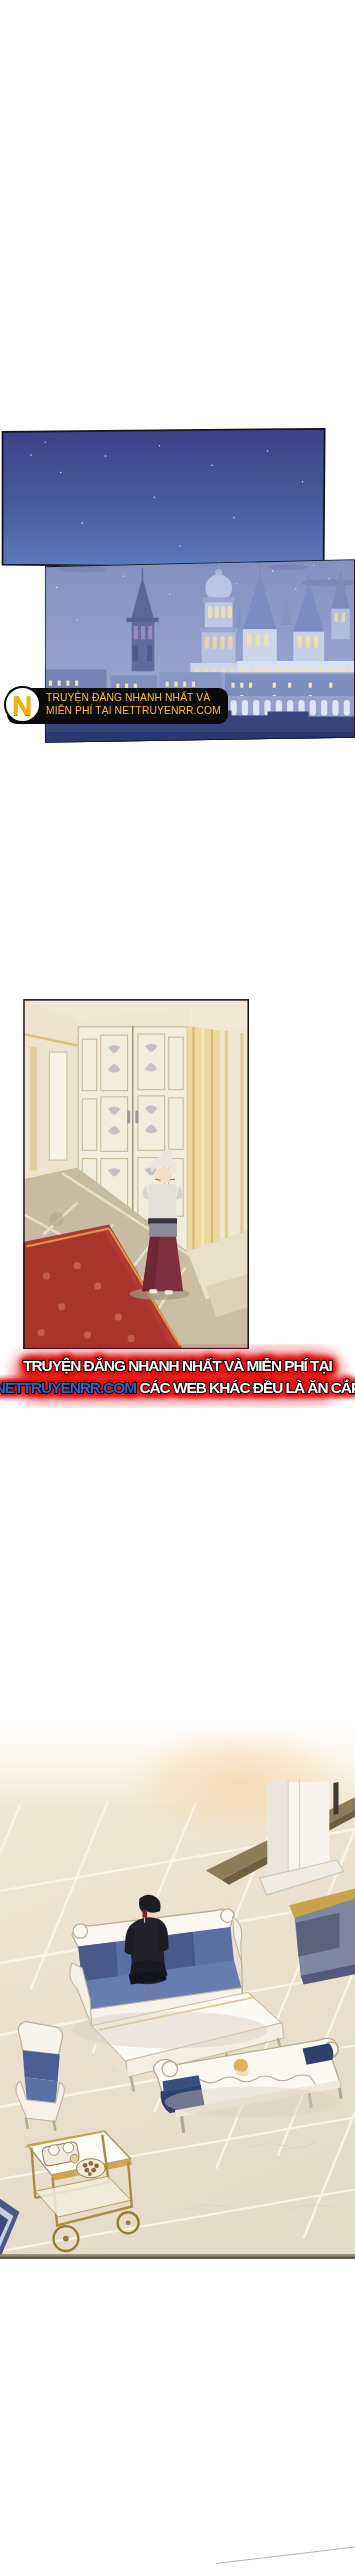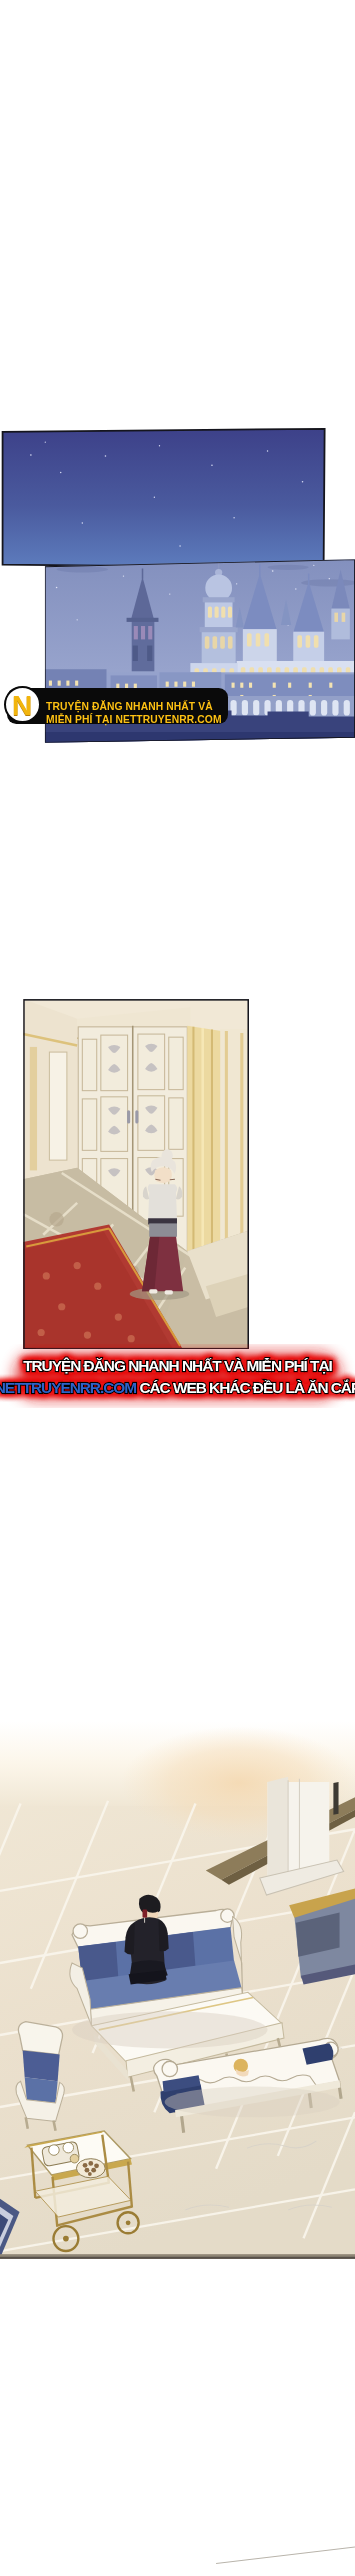--- a/index.html
+++ b/index.html
@@ -4,21 +4,21 @@
 <style>
   html,body{margin:0;padding:0;background:#fff;}
   body{width:355px;height:4122px;position:relative;overflow:hidden;
        font-family:"Liberation Sans",sans-serif;}
   .abs{position:absolute;}
   svg{display:block;}
   .banner{position:absolute;width:231px;height:40px;}
   .banner .bar{position:absolute;left:6.7px;top:2.1px;width:221px;height:36px;background:#0a0a0a;border-radius:9.3px;}
   .banner .logo{position:absolute;left:3.6px;top:0;width:37px;height:37px;background:#fff;border:2.6px solid #0a0a0a;border-radius:50%;box-sizing:border-box;}
   .banner .nn{position:absolute;left:3.6px;top:3.6px;width:37px;text-align:center;font-weight:bold;font-size:28px;color:#f2b50d;font-family:"Liberation Sans",sans-serif;text-shadow:0 1px 0 #b67d08;}
-  .banner .txt{position:absolute;left:46px;top:5.2px;color:#fdc113;font-weight:bold;font-size:10.3px;line-height:13px;letter-spacing:0.1px;white-space:nowrap;margin-top:9px;}
+  .banner .txt{position:absolute;left:46px;top:5.2px;color:#fdc113;font-weight:normal;font-size:10.3px;line-height:13px;letter-spacing:0.1px;white-space:nowrap;}
 </style>
 </head>
 <body>
 
 <svg class="abs" style="left:0;top:425px;" width="355" height="147" viewBox="0 0 690 285">
   <defs>
     <linearGradient id="skyg1" x1="0" y1="0" x2="0" y2="1">
       <stop offset="0" stop-color="#3d4189"></stop>
       <stop offset="0.55" stop-color="#4a5a9e"></stop>
       <stop offset="1" stop-color="#5d7cbd"></stop>

